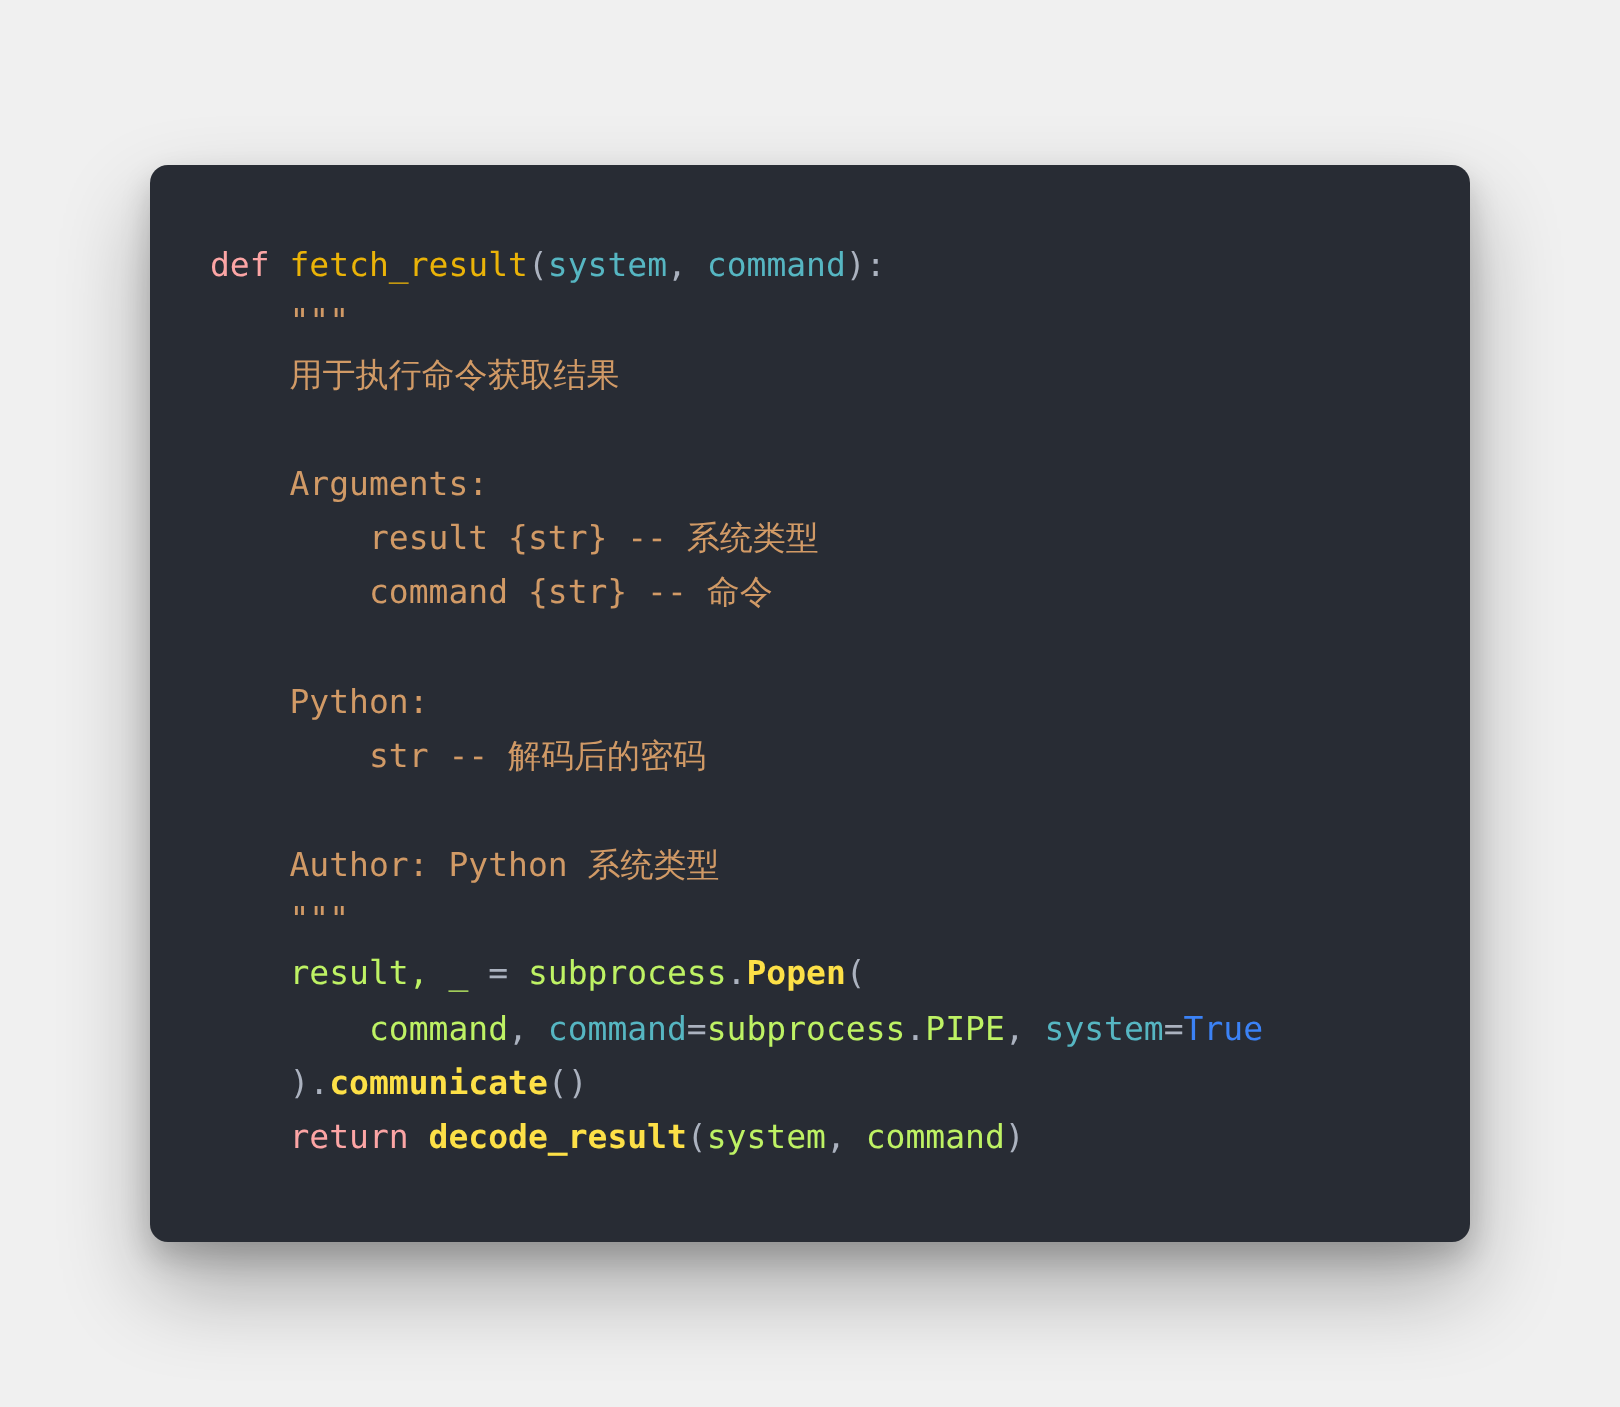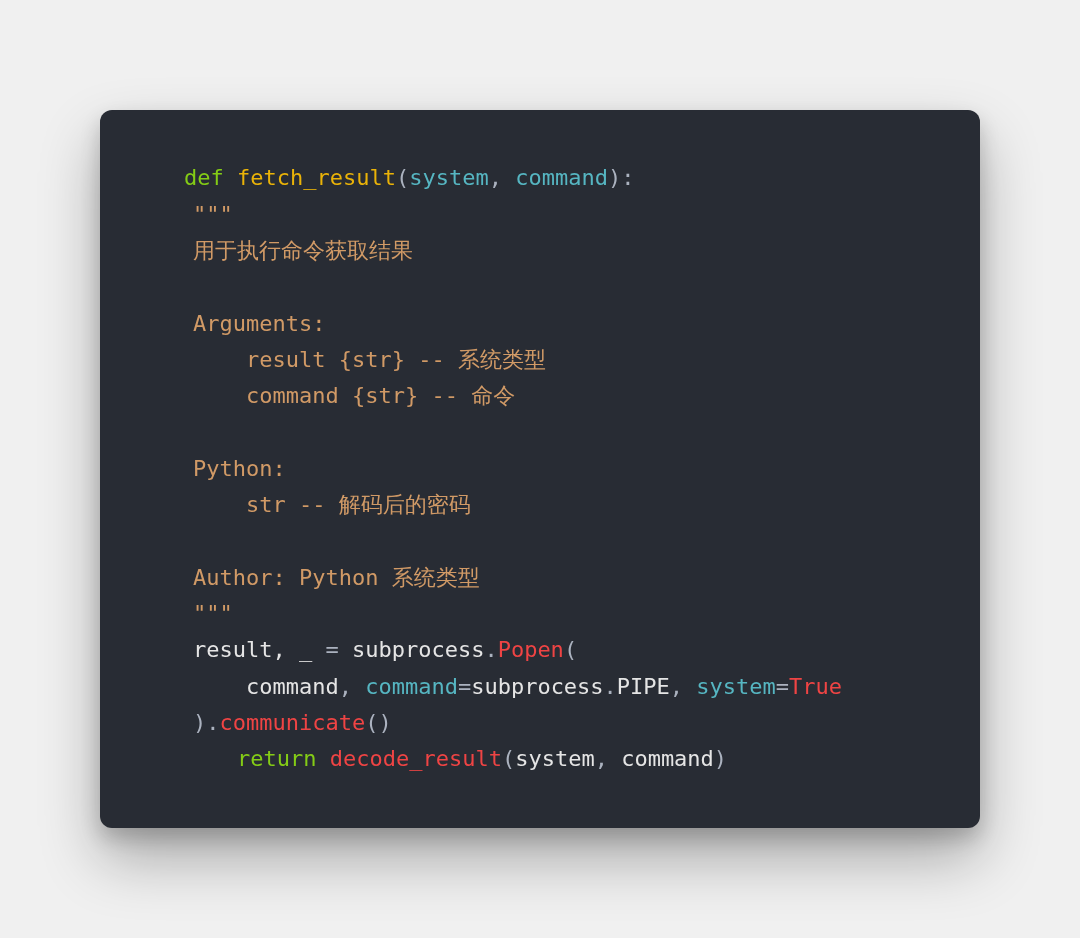--- a/index.html
+++ b/index.html
@@ -26,28 +26,28 @@
     box-sizing: border-box;
   }
   pre.code {
     margin: 0;
     white-space: pre;
     font-family: "Consolas", "Menlo", "Monaco", monospace;
     font-size: 22px;
     line-height: 1.65;
     color: #abb2bf;
   }
-  .kw   { color: #84cc16; margin-left: 44px; }   
-  .fn   { color: #ef4444; }   
+  .kw   { color: #fca5a5; }   
+  .fn   { color: #fde047; font-weight: bold; }   
   .fnw  { color: #eab308; }   
   .prm  { color: #56b6c2; }   
   .pun  { color: #abb2bf; }   
   .doc  { color: #d19a66; }   
-  .id   { color: #e5e5e5; }   
-  .lit  { color: #ef4444; }   
+  .id   { color: #bef264; }   
+  .lit  { color: #3b82f6; }   
 </style>
 </head>
 <body>
 
 <div class="stage">
   <div class="card">
 <pre class="code"><span class="kw">def</span><span class="pun"> </span><span class="fnw">fetch_result</span><span class="pun">(</span><span class="prm">system</span><span class="pun">, </span><span class="prm">command</span><span class="pun">):</span>
 <span class="pun">    </span><span class="doc">"""</span>
 <span class="pun">    </span><span class="doc">用于执行命令获取结果</span>
 <span class="doc"></span>

